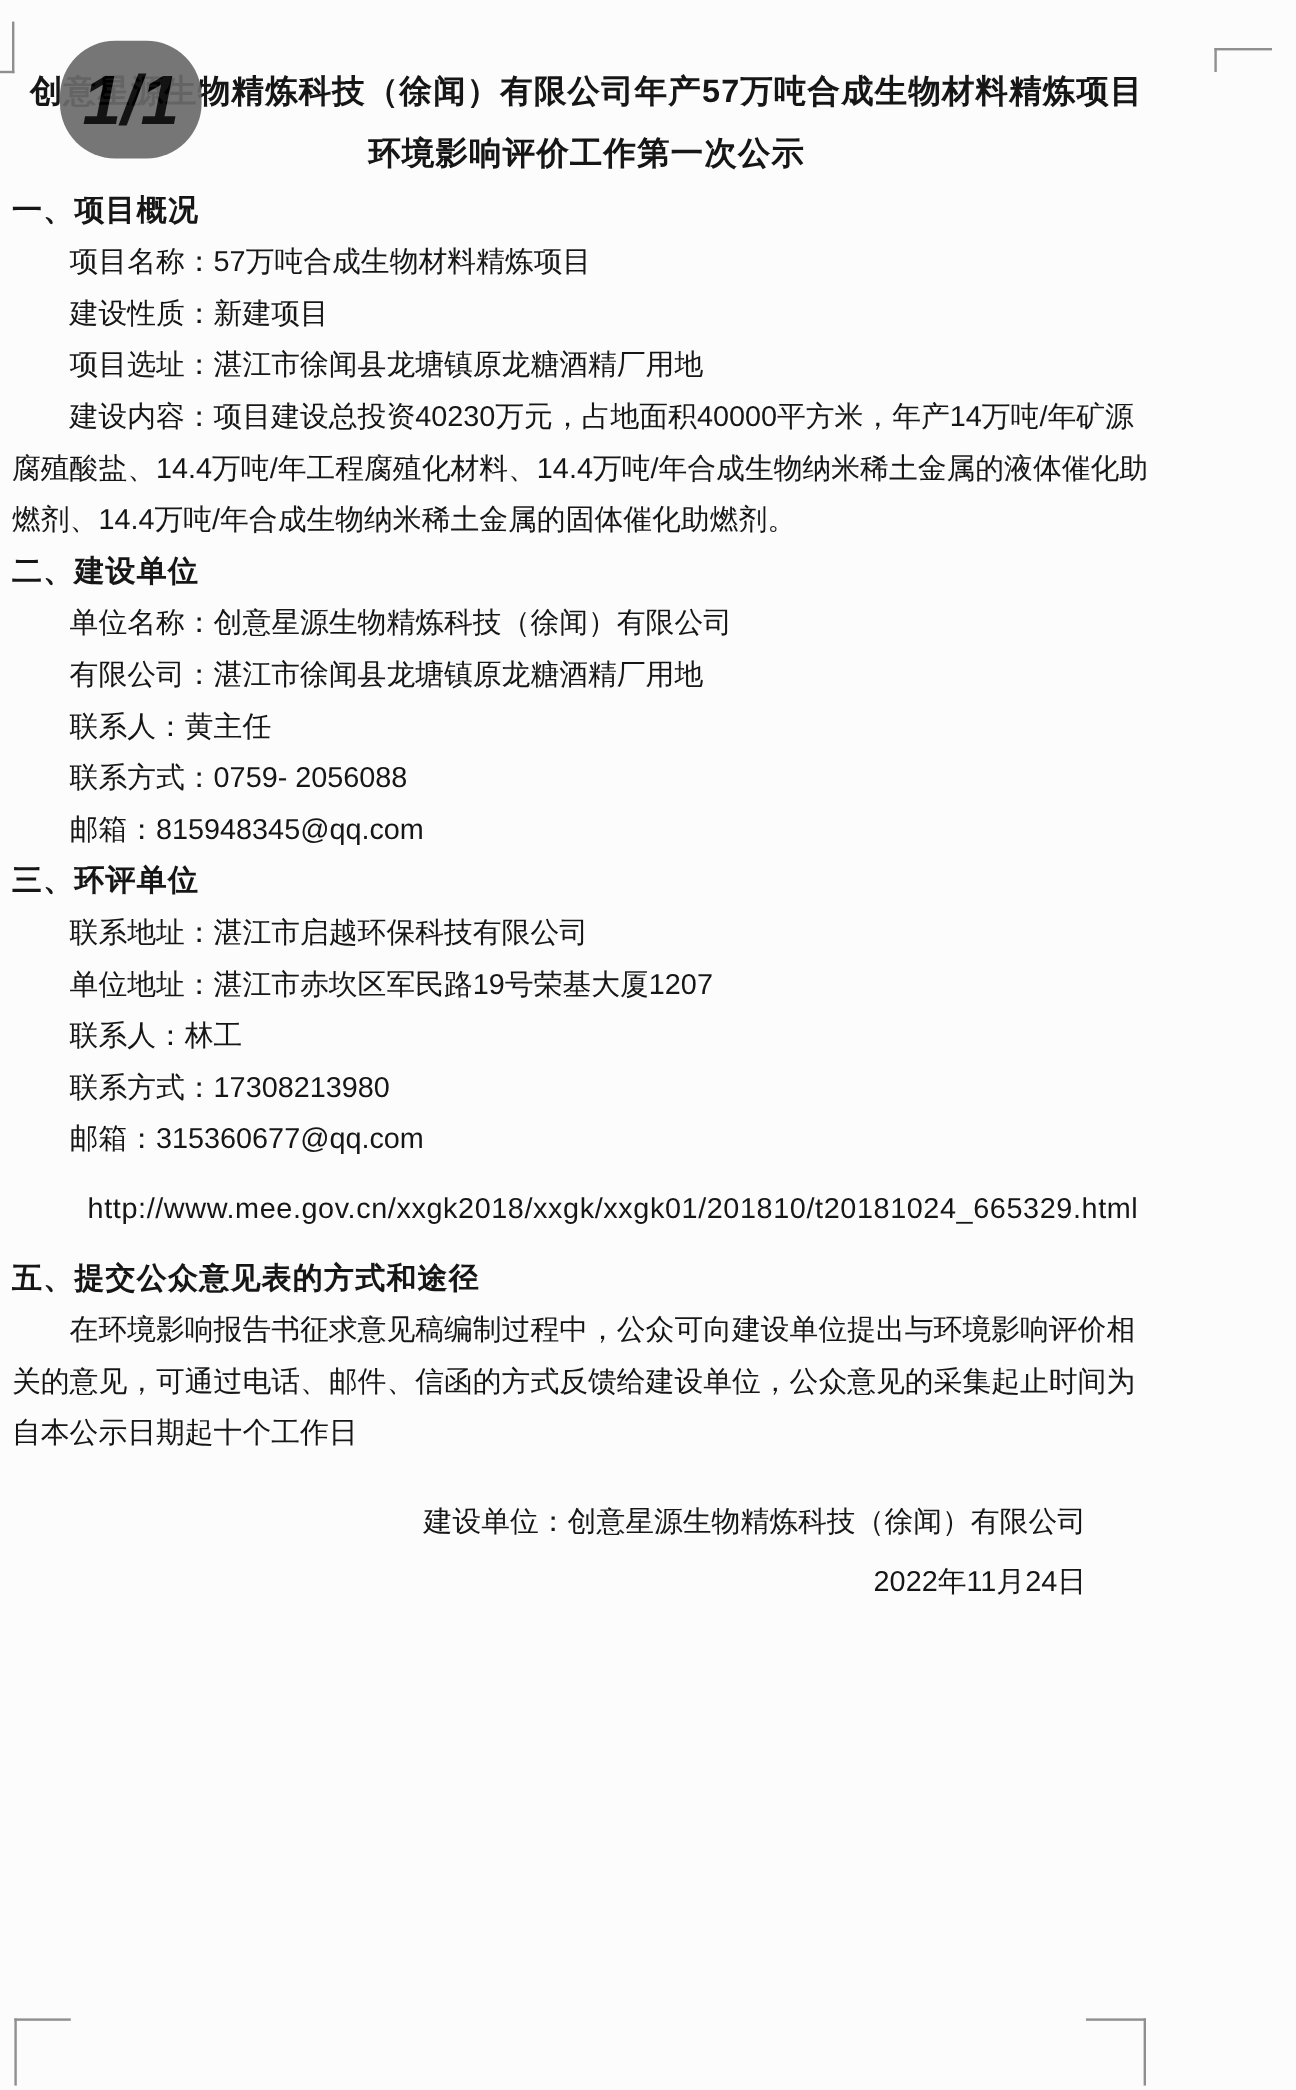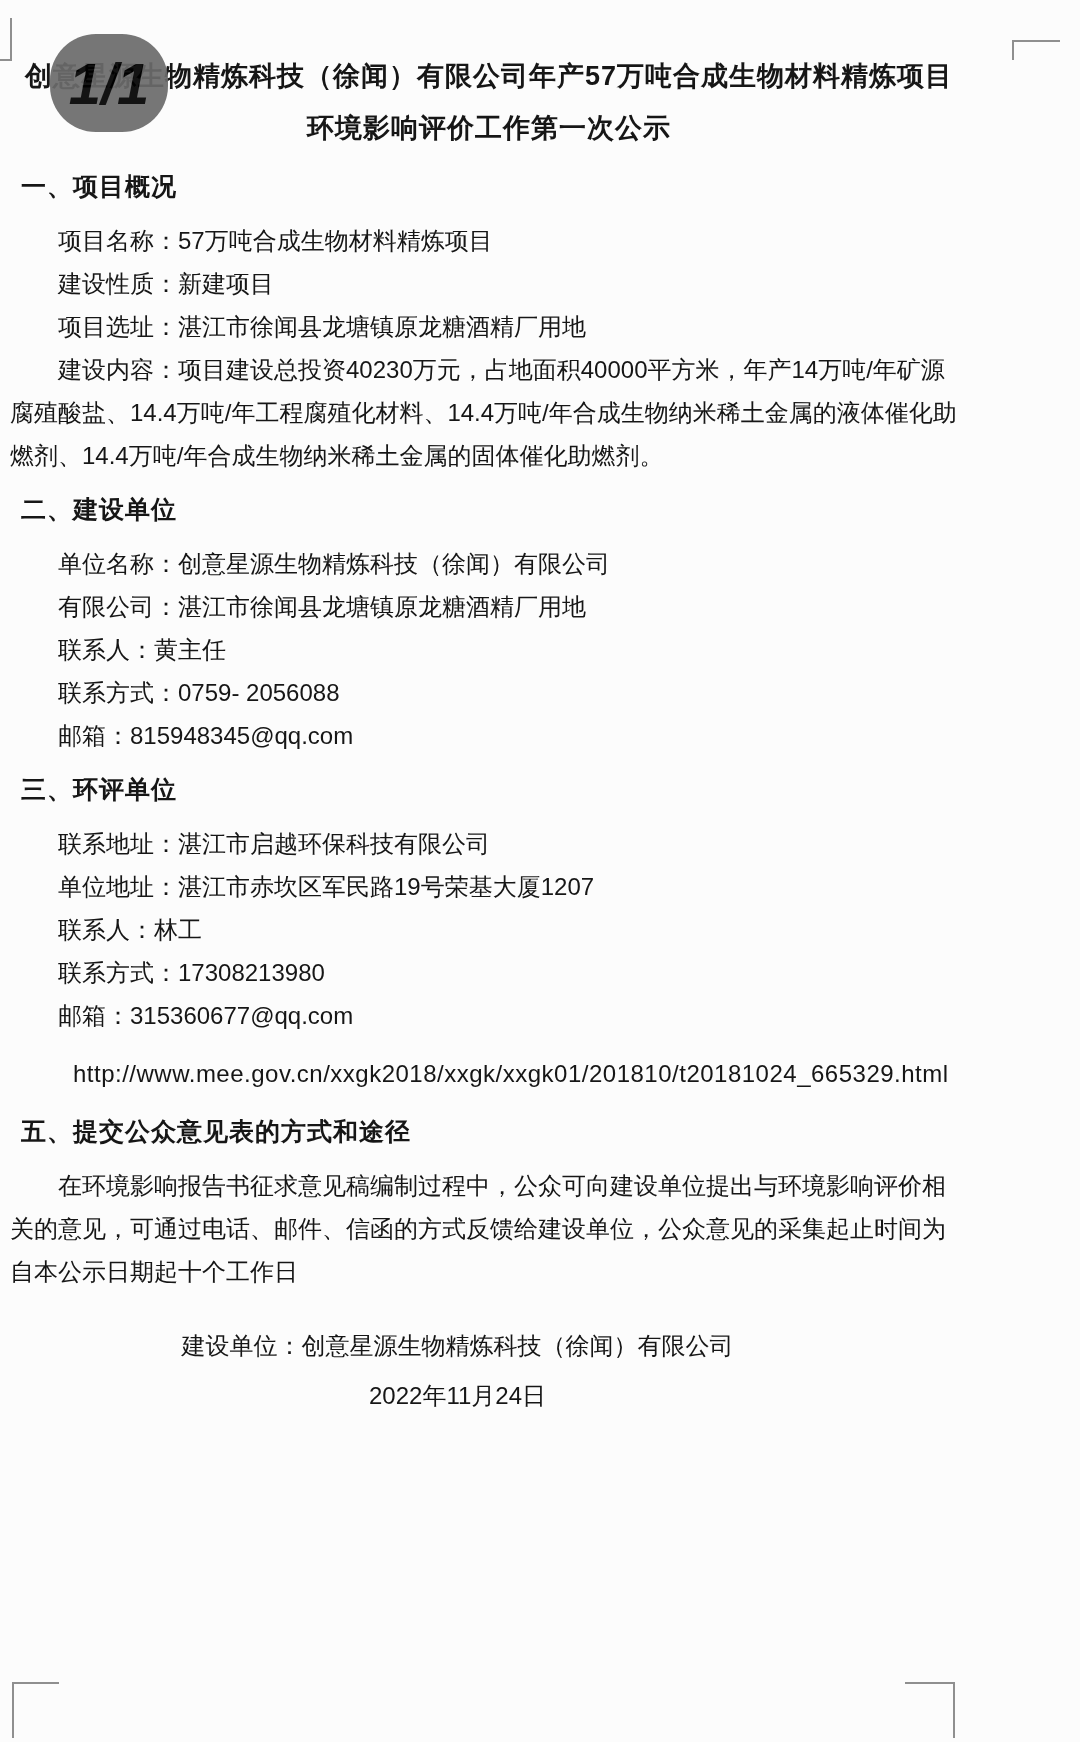--- a/index.html
+++ b/index.html
@@ -20,29 +20,29 @@
     font-weight: 700;
     line-height: 52px;
     text-align: center;
     letter-spacing: 1px;
   }
 
   .body-text { font-size: 24px; line-height: 43px; }
   p.indent { margin: 0; text-indent: 48px; }
   p.item   { margin: 0; padding-left: 48px; }
   h2.sec-heading {
-    margin: 11px;
+    margin: 0;
     font-size: 25px;
     font-weight: 700;
     line-height: 43px;
     letter-spacing: 1px;
   }
   p.link-line { margin: 15px; padding-left: 48px; letter-spacing: 0.5px; }
 
-  .signoff { margin-top: 28px; text-align: center; padding-right: 63px; }
+  .signoff { margin-top: 28px; text-align: right; padding-right: 63px; }
   .signoff-line { font-size: 24px; line-height: 50px; }
 
   
   .page-badge {
     position: absolute;
     left: 50px;
     top: 34px;
     width: 118px;
     height: 98px;
     background: #6b6b6b;

